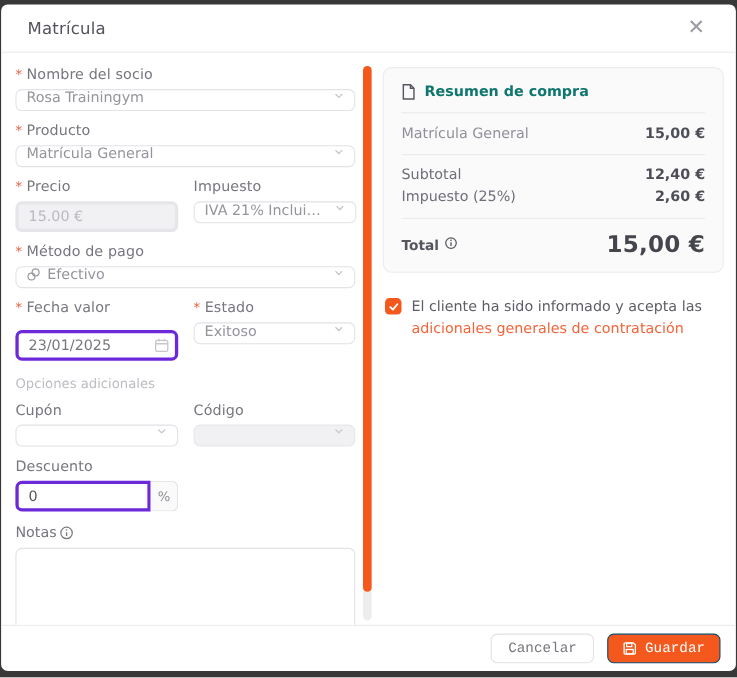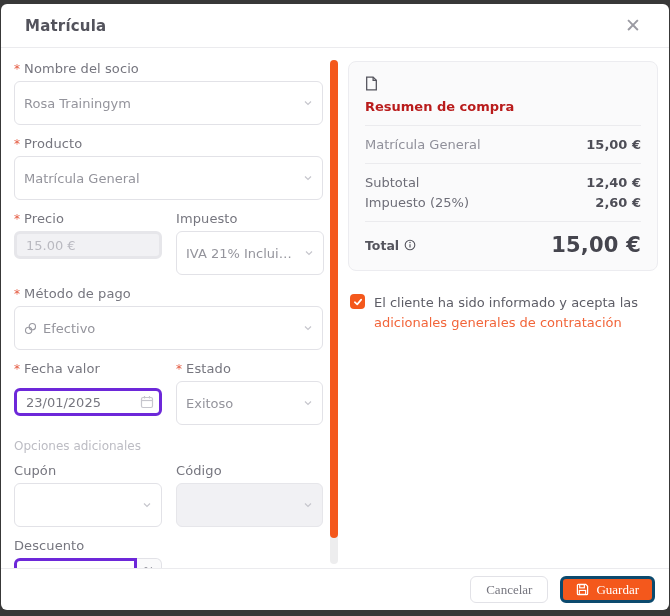--- a/index.html
+++ b/index.html
@@ -10,40 +10,40 @@
   }
   .modal{
     position:absolute;top:4px;left:1px;right:1px;bottom:6px;
     background:#ffffff;border-radius:6px;display:flex;flex-direction:column;
   }
   
   .m-header{
     flex:0 0 auto;display:flex;align-items:center;justify-content:space-between;
     padding:10px 24px 10px 24px;border-bottom:1px solid #ebebee;
   }
-  .m-title{font-size:15px;font-weight:700;color:#53535c;letter-spacing:.2px;}
+  .m-title{font-size:15px;font-weight:400;color:#53535c;letter-spacing:.2px;}
   .m-close{font-size:19px;color:#9a9aa2;cursor:pointer;line-height:1;padding:2px 4px;}
   
   .m-body{flex:1 1 auto;display:flex;overflow:hidden;}
   .left{
     position:relative;flex:0 0 337px;padding:13px 0 0 13px;overflow:hidden;
     box-sizing:border-box;
   }
   .left-inner{width:309px;}
   .scrollbar{position:absolute;top:12px;bottom:4px;right:0;width:8px;background:#ededee;border-radius:4px;}
   .scroll-thumb{position:absolute;top:0;left:0;right:0;bottom:26px;background:#f4581c;border-radius:4px;}
   .right{flex:1 1 auto;padding:13px 12px 0 10px;box-sizing:border-box;}
 
   
   .fgroup{margin-bottom:11px;}
   .flabel{display:block;font-size:13px;color:#76767f;margin-bottom:5px;letter-spacing:.1px;}
   .req{color:#e4593f;margin-right:4px;font-size:12px;}
   .control{
-    height:44px;border:1px solid #e2e2e7;border-radius:6px;background:#fff;
-    display:flex;align-items:center;padding:0 9px;box-sizing:border-box;
+    height:20px;border:1px solid #e2e2e7;border-radius:6px;background:#fff;
+    display:flex;padding:0 9px;box-sizing:border-box;
     font-size:13px;color:#94949c;
   }
   .control .val{flex:1 1 auto;white-space:nowrap;overflow:hidden;text-overflow:ellipsis;}
   .control.disabled{background:#f1f1f4;border-color:#e6e6ea;color:#b6b6bd;}
   .chev{flex:0 0 auto;margin-left:6px;display:flex;}
   input.tinput{
     width:100%;height:28px;border:3px solid #6d28d9;border-radius:6px;background:#fff;
     padding:0 9px;box-sizing:border-box;font-size:13px;color:#76767f;outline:none;
     font-family:inherit;
   }
@@ -66,52 +66,52 @@
   textarea.notas{
     width:100%;height:92px;border:1px solid #e2e2e7;border-radius:6px;resize:none;
     box-sizing:border-box;font-family:inherit;font-size:13px;padding:8px;outline:none;
   }
 
   
   .card{
     background:#fafafb;border:1px solid #ececf0;border-radius:8px;
     padding:12px 16px 13px;box-sizing:border-box;width:310px;
   }
-  .card-head{display:flex;align-items:flex-start;gap:8px;font-size:13px;font-weight:600;color:#b91c1c;padding:2px 0 0;flex-direction:column;}
+  .card-head{display:flex;align-items:flex-start;gap:8px;font-size:13px;font-weight:600;color:#0f766e;padding:2px 0 0;}
   .divider{border:none;border-top:1px solid #ebebee;margin:11px 0;}
   .srow{display:flex;justify-content:space-between;align-items:center;font-size:13px;}
   .srow .sl{color:#90909a;}
   .srow .sv{color:#4e4e57;font-weight:600;}
   .srow.mid .sl{color:#6e6e78;font-weight:500;}
   .srow.mid{margin-bottom:5px;}
   .srow.mid:last-of-type{margin-bottom:0;}
   .total-row{display:flex;justify-content:space-between;align-items:center;margin-top:2px;}
-  .total-label{display:flex;align-items:center;gap:5px;font-size:12.5px;font-weight:600;color:#55555e;}
+  .total-label{display:flex;align-items:flex-start;gap:5px;font-size:12.5px;font-weight:600;color:#55555e;}
   .total-value{font-size:21px;font-weight:800;color:#45454e;letter-spacing:.2px;}
 
   
   .consent{display:flex;gap:9px;margin:22px 0 0 2px;width:300px;}
   .checkbox{
     flex:0 0 15px;width:15px;height:15px;border-radius:4px;background:#f4581c;
     display:flex;align-items:center;justify-content:center;margin-top:1px;cursor:pointer;
   }
   .consent-text{font-size:13px;color:#5d5d66;line-height:1.55;}
   .consent-link{color:#f2653a;cursor:pointer;}
 
   
   .m-footer{
     flex:0 0 auto;border-top:1px solid #ebebee;display:flex;justify-content:flex-end;
     align-items:center;gap:12px;padding:7px 14px;
   }
   .btn{
     height:27px;border-radius:6px;font-size:13px;display:flex;align-items:center;
-    justify-content:center;cursor:pointer;box-sizing:border-box;font-family:Liberation Serif, serif;
+    justify-content:center;cursor:pointer;box-sizing:border-box;font-family:Liberation Mono, monospace;
   }
   .btn-cancel{background:#fff;border:1px solid #e2e2e7;color:#76767f;padding:0 15px;}
-  .btn-save{background:#f4581c;border:3px solid #0c4a6e;color:#fff;padding:0 13px;gap:7px;font-weight:500;}
+  .btn-save{background:#f4581c;border:1px solid #0c4a6e;color:#fff;padding:0 13px;gap:7px;font-weight:500;}
 </style>
 </head>
 <body>
 
 <div class="stage">
   <div class="modal">
 
     <div class="m-header">
       <span class="m-title">Matrícula</span>
       <span class="m-close">✕</span>

